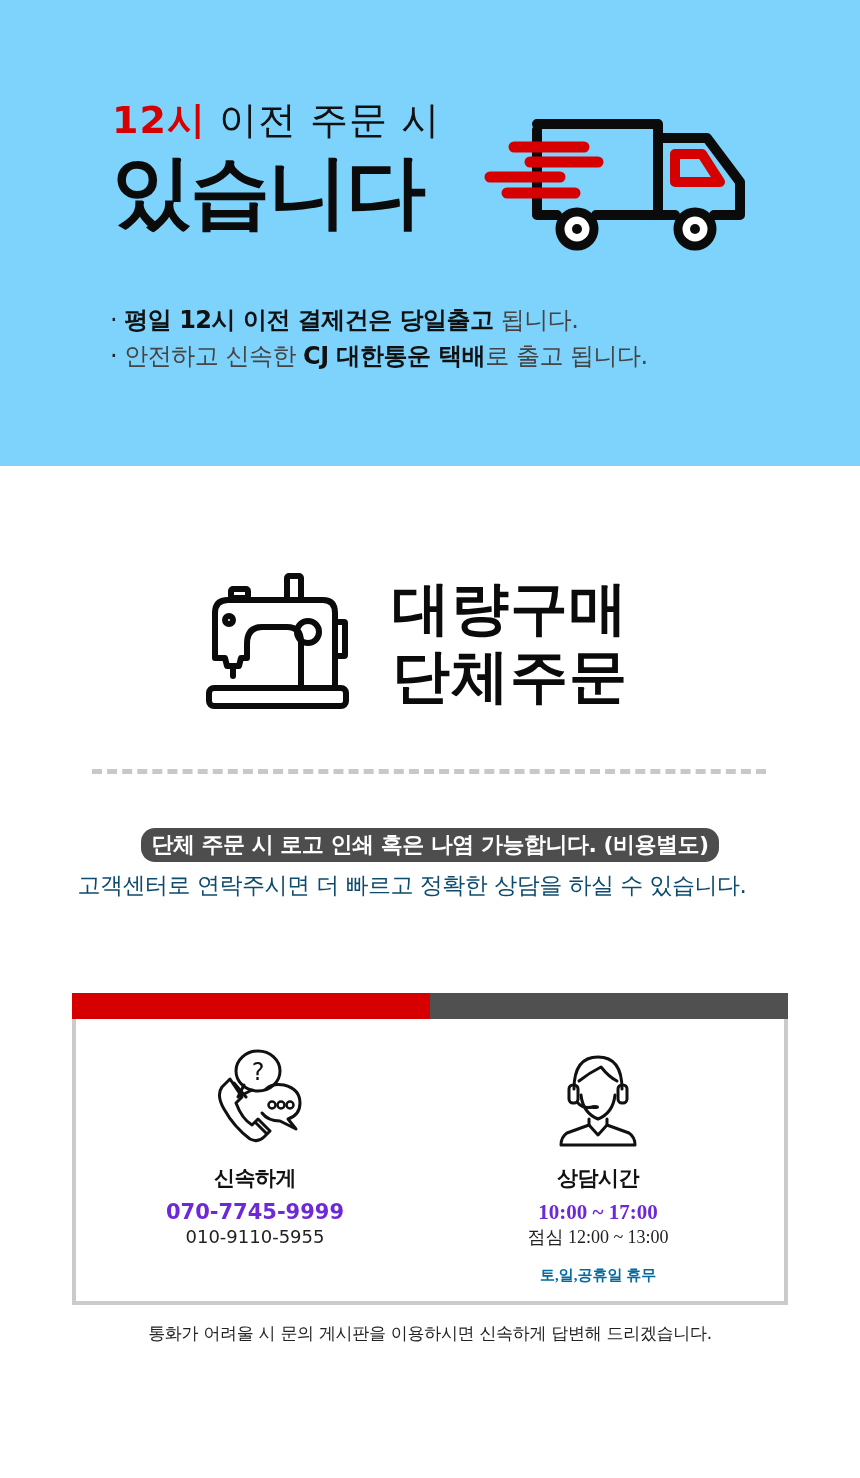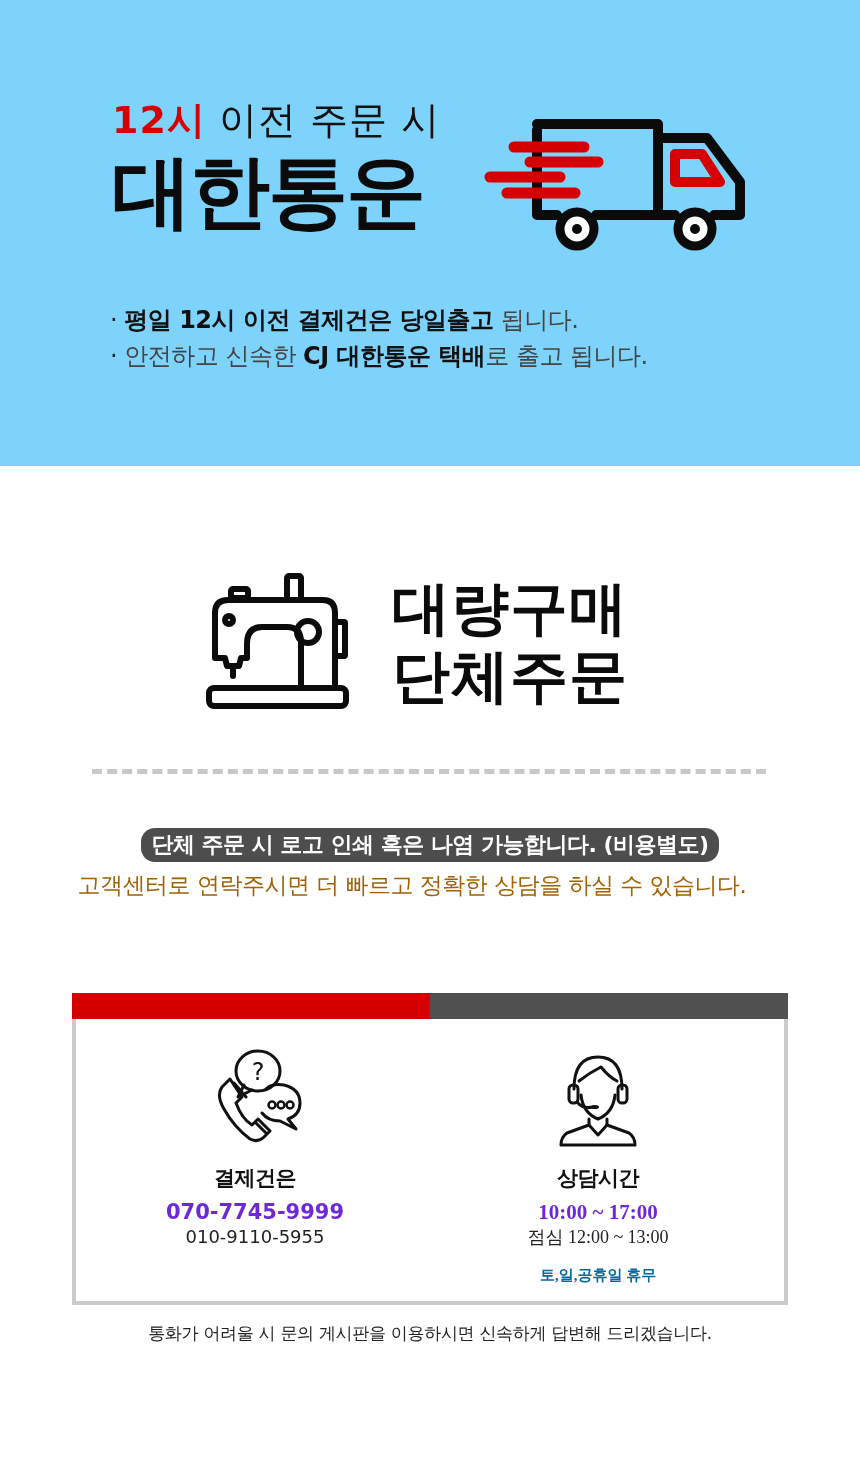--- a/index.html
+++ b/index.html
@@ -18,21 +18,21 @@
   .ship-notes b { font-weight:700; color:#111; }
   .ship-notes .light { color:#444; }
 
   
   .bulk { position:absolute; left:0; top:466px; width:860px; }
   .sewing { position:absolute; left:205px; top:106px; width:145px; height:140px; }
   .bulk-title { position:absolute; left:392px; top:108px; font-size:58px; line-height:68px; font-weight:900; color:#0b0b0b; letter-spacing:1px; white-space:nowrap; }
   .dashed { position:absolute; left:92px; top:303px; width:674px; height:0; border-top:5px dashed #c8c8c8; }
   .bulk-highlight { position:absolute; left:0; width:860px; top:362px; text-align:center; }
   .bulk-highlight span { display:inline-block; background:#4d4d4d; color:#fff; font-size:22px; font-weight:700; line-height:34px; padding:0 10px; letter-spacing:-0.5px;border-radius:14px; }
-  .bulk-desc { position:absolute; left:0; width:824px; top:402px; text-align:center; font-size:23px; line-height:34px; color:#a16207; letter-spacing:-0.5px; }
+  .bulk-desc { position:absolute; left:0; width:824px; top:402px; text-align:center; font-size:23px; line-height:34px; color:#0c4a6e; letter-spacing:-0.5px; }
 
   
   .card { position:absolute; left:72px; top:993px; width:716px; height:312px; border:4px solid #cbcbcb; border-top:none; background:#fff; }
   .card-bar { position:absolute; left:-4px; top:0; width:716px; height:26px; display:flex; }
   .card-bar .left { width:358px; height:26px; background:#d60000; }
   .card-bar .right { width:358px; height:26px; background:#505050; }
   .col { position:absolute; top:54px; width:330px; text-align:center; }
   .col.c1 { left:14px; }
   .col.c2 { left:357px;font-family:Liberation Serif, serif; }
   .col .icon { display:block; margin:0 auto; width:110px; height:100px; }
@@ -45,21 +45,21 @@
 </head>
 <body>
 
 <div class="page">
 
   <section class="ship-band">
     <div class="ship-headline">
       <div class="ship-line1">
         <span class="red">12시</span><span> 이전 주문 시</span>
       </div>
-      <div class="ship-line2">대한통운</div>
+      <div class="ship-line2">있습니다</div>
     </div>
 
     <svg class="truck" viewBox="0 0 268 160">
       <g fill="none" stroke="#0b0b0b" stroke-width="10" stroke-linejoin="round" stroke-linecap="round">
         <path d="M55 34 V119 H75"></path>
         <path d="M55 28 H176 V119 H114"></path>
         <path d="M176 42 H225 L258 86 V119 H232"></path>
         <path d="M176 119 H193"></path>
         <rect x="55" y="23" width="122" height="8" fill="#0b0b0b" stroke="none"></rect>
       </g>
@@ -127,21 +127,21 @@
           <path d="M44 38 L38 50 L52 43"></path>
           <path d="M66 42 Q72 36 84 38 Q100 42 100 56 Q100 68 88 72 L96 82 L80 74 Q68 74 62 66"></path>
         </g>
         <text x="58" y="33" font-family="DejaVu Sans, sans-serif" font-size="24" text-anchor="middle" fill="#111">?</text>
         <g fill="none" stroke="#111" stroke-width="2.5">
           <circle cx="72" cy="58" r="3.5"></circle>
             <circle cx="81" cy="58" r="3.5"></circle>
             <circle cx="90" cy="58" r="3.5"></circle>
         </g>
       </svg>
-      <div class="label">결제건은</div>
+      <div class="label">신속하게</div>
       <div class="main">070-7745-9999</div>
       <div class="sub">010-9110-5955</div>
     </div>
 
     <div class="col c2">
       <svg class="icon" viewBox="0 0 110 100">
         <g fill="none" stroke="#111" stroke-width="3" stroke-linejoin="round" stroke-linecap="round">
           <path d="M31 42 Q31 10 55 10 Q79 10 79 42"></path>
           <rect x="26" y="38" width="9" height="18" rx="4"></rect>
           <rect x="75" y="38" width="9" height="18" rx="4"></rect>

